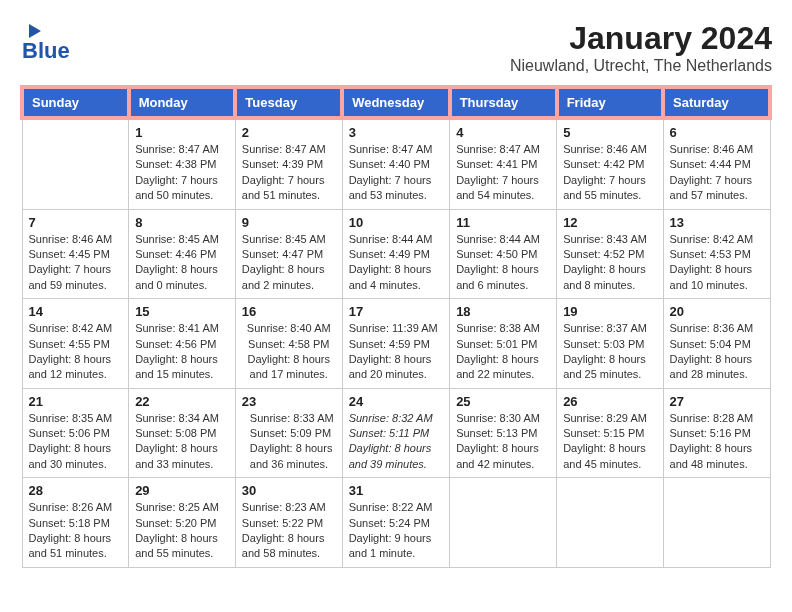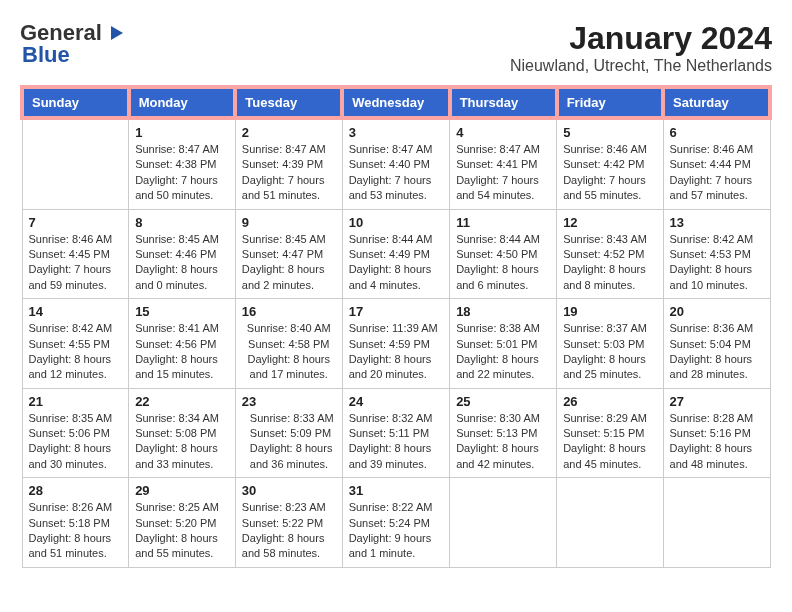--- a/index.html
+++ b/index.html
@@ -68,21 +68,20 @@
     .empty-cell {
       background: #f9f9f9;
     }
   </style>
 </head>
 <body>
 
 <div class="header">
   <div class="logo">
     <div style="display:flex;align-items:center;">
-      <span style="font-size:22px;font-weight:bold;color:#333;">General</span>
       <svg width="22" height="22" viewBox="0 0 22 22" style="margin:0 1px;">
         <polygon points="8,4 20,11 8,18" fill="#2255aa"></polygon>
       </svg>
     </div>
     <span style="font-size:22px;font-weight:bold;color:#2255aa;margin-top:-4px;margin-left:2px;">Blue</span>
   </div>
   <div class="title-block">
     <div class="month-title">January 2024</div>
     <div class="location-title">Nieuwland, Utrecht, The Netherlands</div>
   </div>
@@ -265,21 +264,21 @@
         </td>
         <td>
           <span class="day-number">23</span>
           <div class="day-info" style="white-space: pre-line; margin-left: 8px;">Sunrise: 8:33 AM
 Sunset: 5:09 PM
 Daylight: 8 hours
 and 36 minutes.</div>
         </td>
         <td>
           <span class="day-number">24</span>
-          <div class="day-info" style="white-space: pre-line;">Sunrise: 8:32 AM
+          <div class="day-info" style="white-space: pre-line; font-style: italic;">Sunrise: 8:32 AM
 Sunset: 5:11 PM
 Daylight: 8 hours
 and 39 minutes.</div>
         </td>
         <td>
           <span class="day-number">25</span>
           <div class="day-info" style="white-space: pre-line;">Sunrise: 8:30 AM
 Sunset: 5:13 PM
 Daylight: 8 hours
 and 42 minutes.</div>

